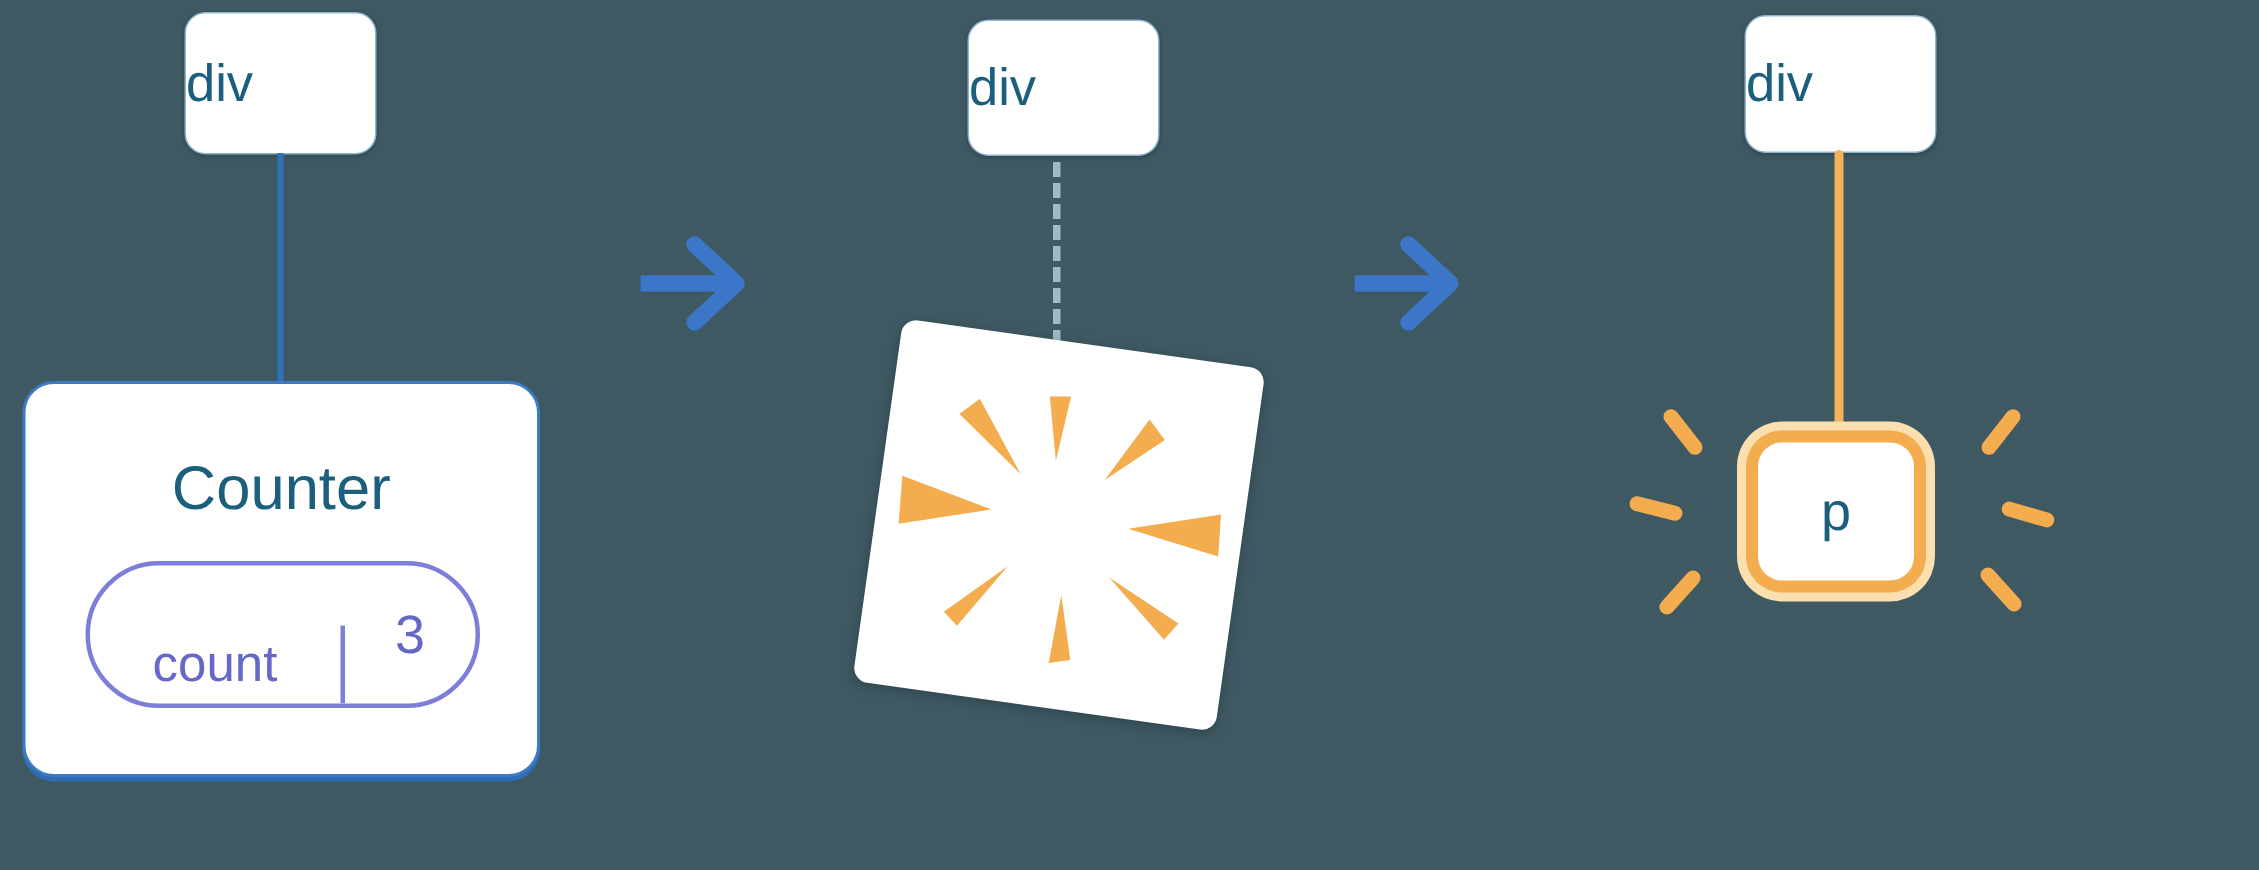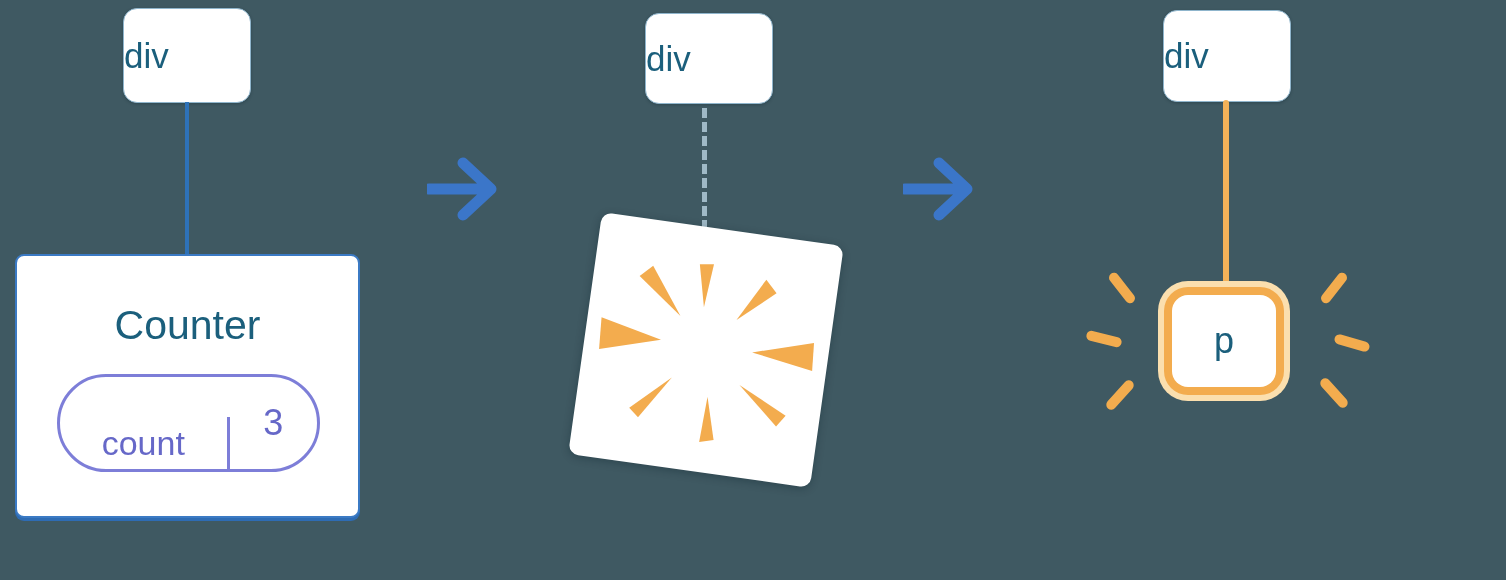--- a/index.html
+++ b/index.html
@@ -41,21 +41,21 @@
   .edge{position:absolute;}
   .edge-blue{width:4px;background:var(--edge-blue);}
   .edge-dashed{width:0;border-left:5px dashed var(--dash-gray);}
   .edge-amber{width:6px;background:var(--amber-line);border-radius:3px;}
   .arrow{position:absolute;width:76px;height:66px;}
   .card{
     position:absolute;
     left:15px;top:254px;width:345px;height:264px;
     background:var(--box-bg);
     border:2px solid var(--card-border);
-    border-radius:9px;
+    border-radius:21px;
     box-shadow:0 3px 0 0 var(--card-border-dark);
     box-sizing:border-box;
   }
   .card-title{
     position:absolute;top:46px;left:0;width:100%;
     text-align:center;
     font-size:41px;font-weight:500;
     color:var(--tag-text);
   }
   .pill{

